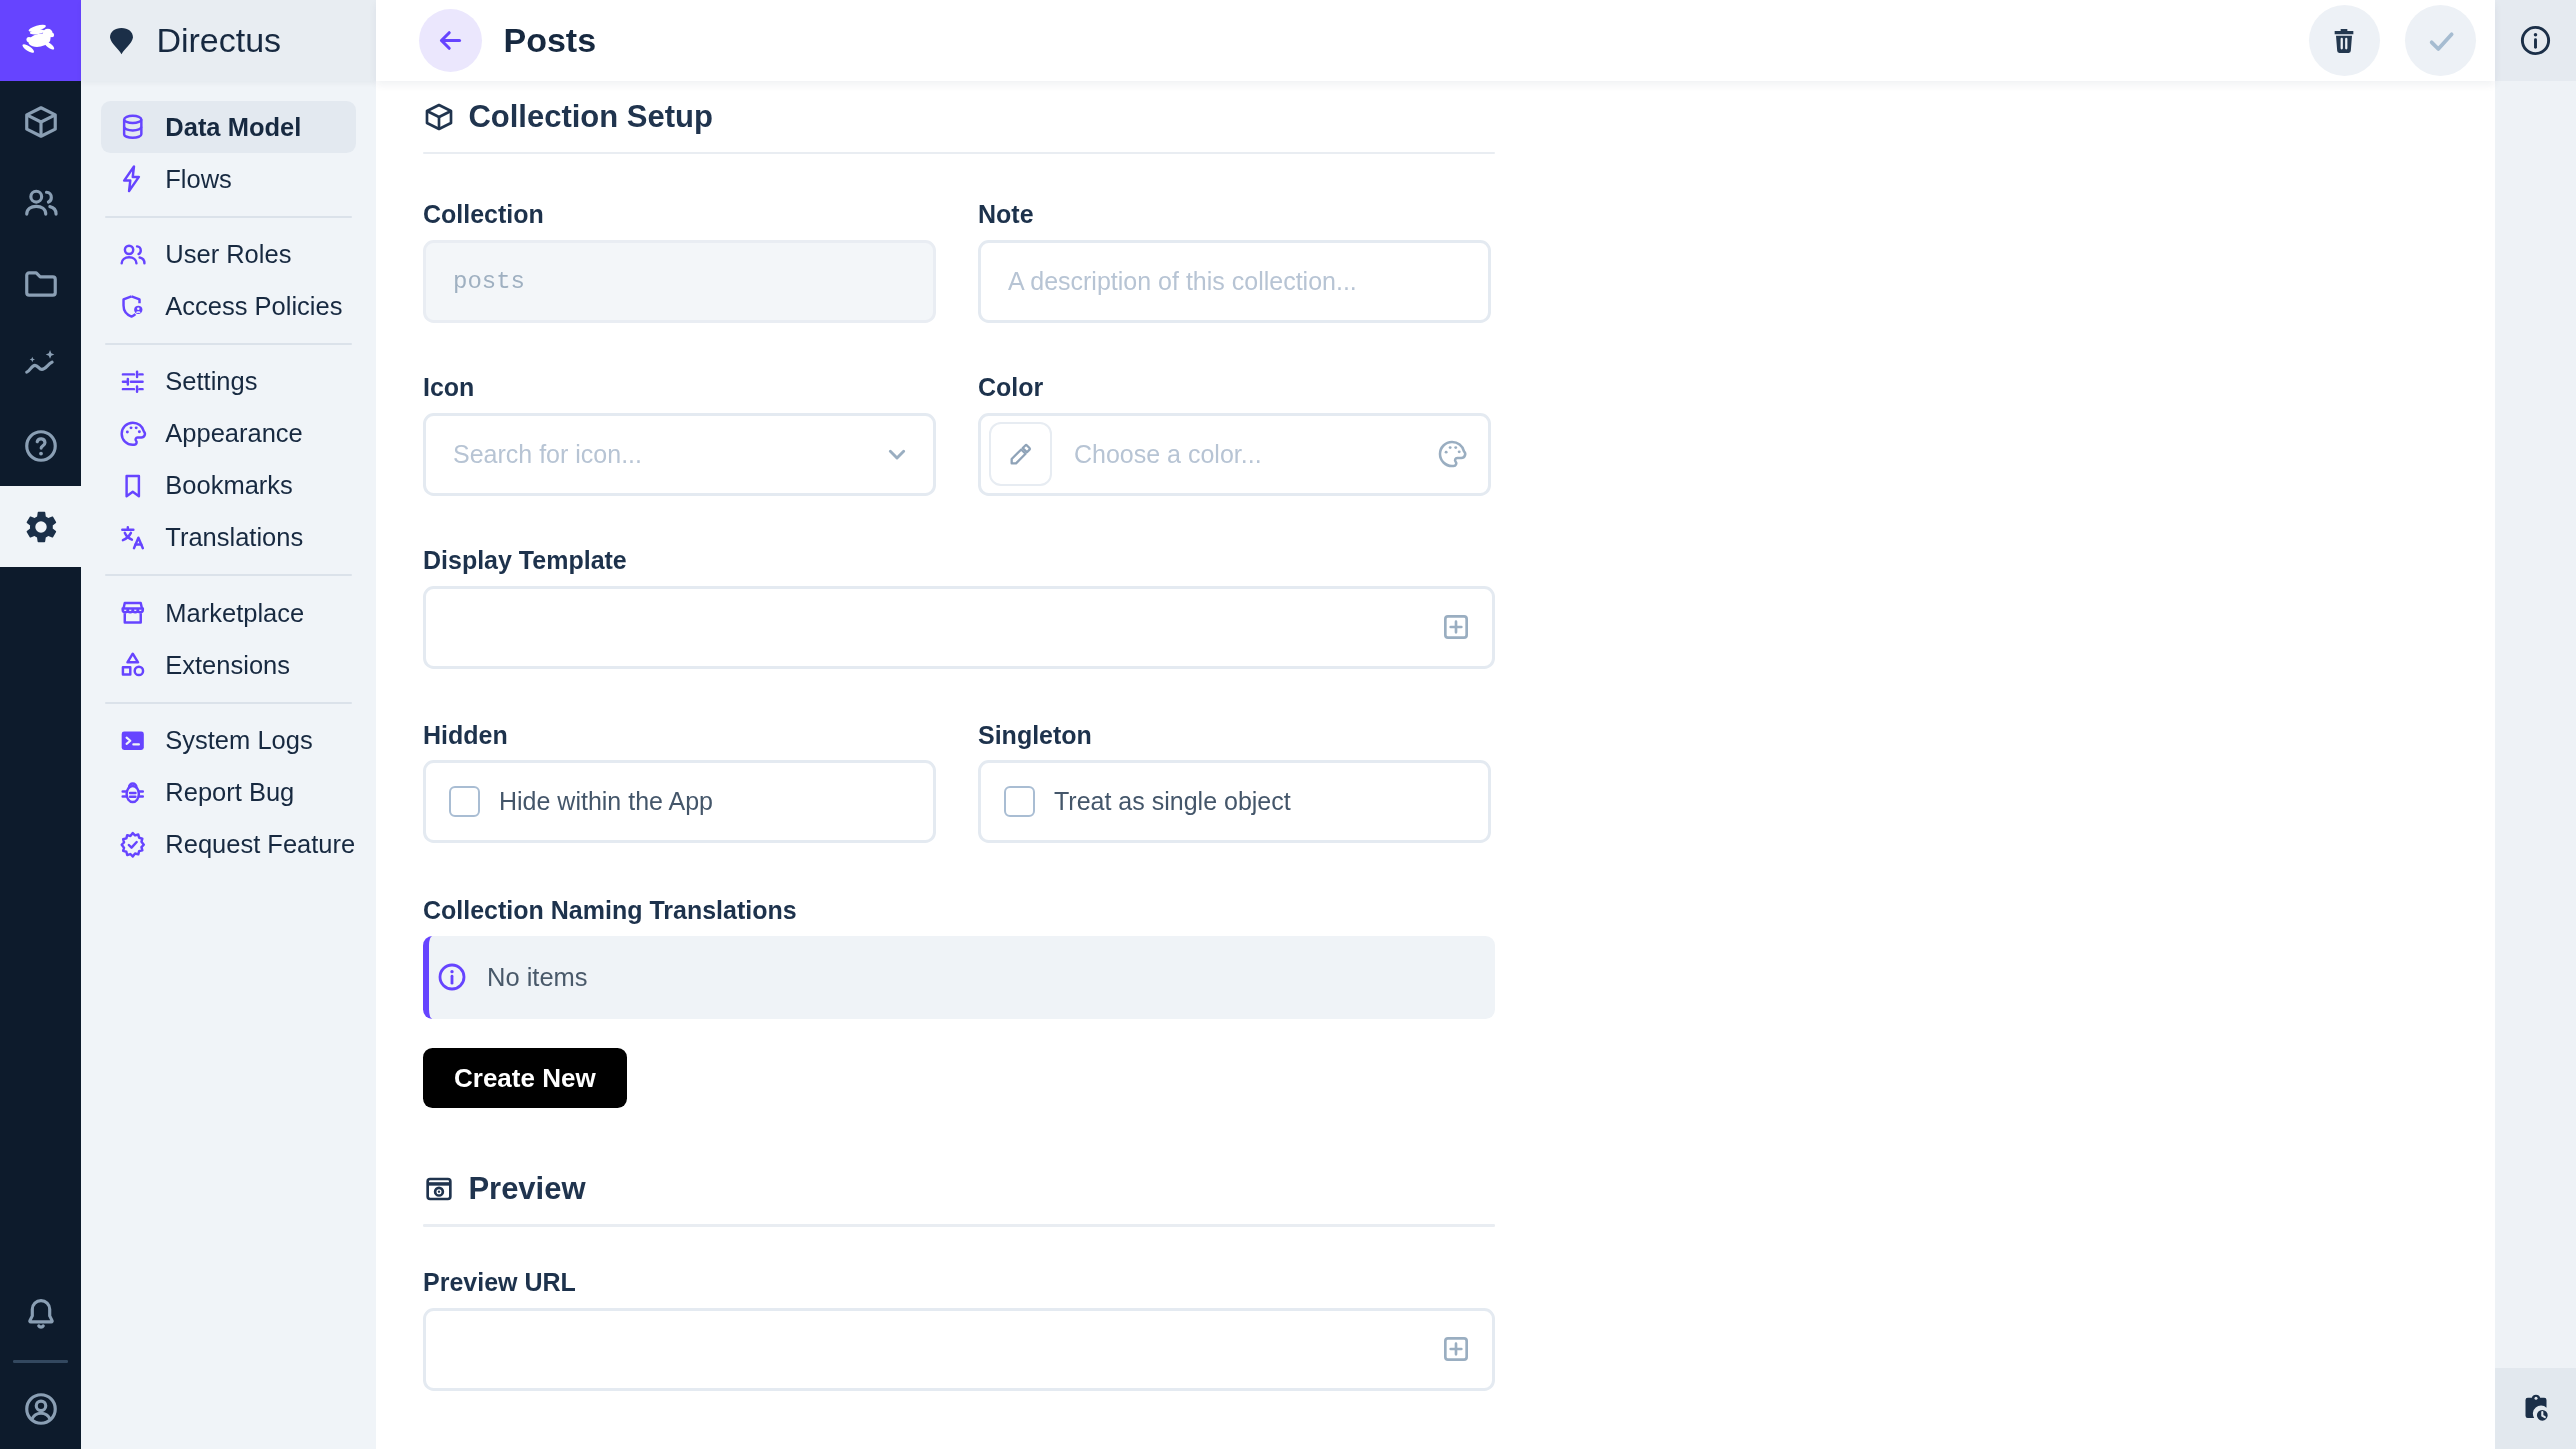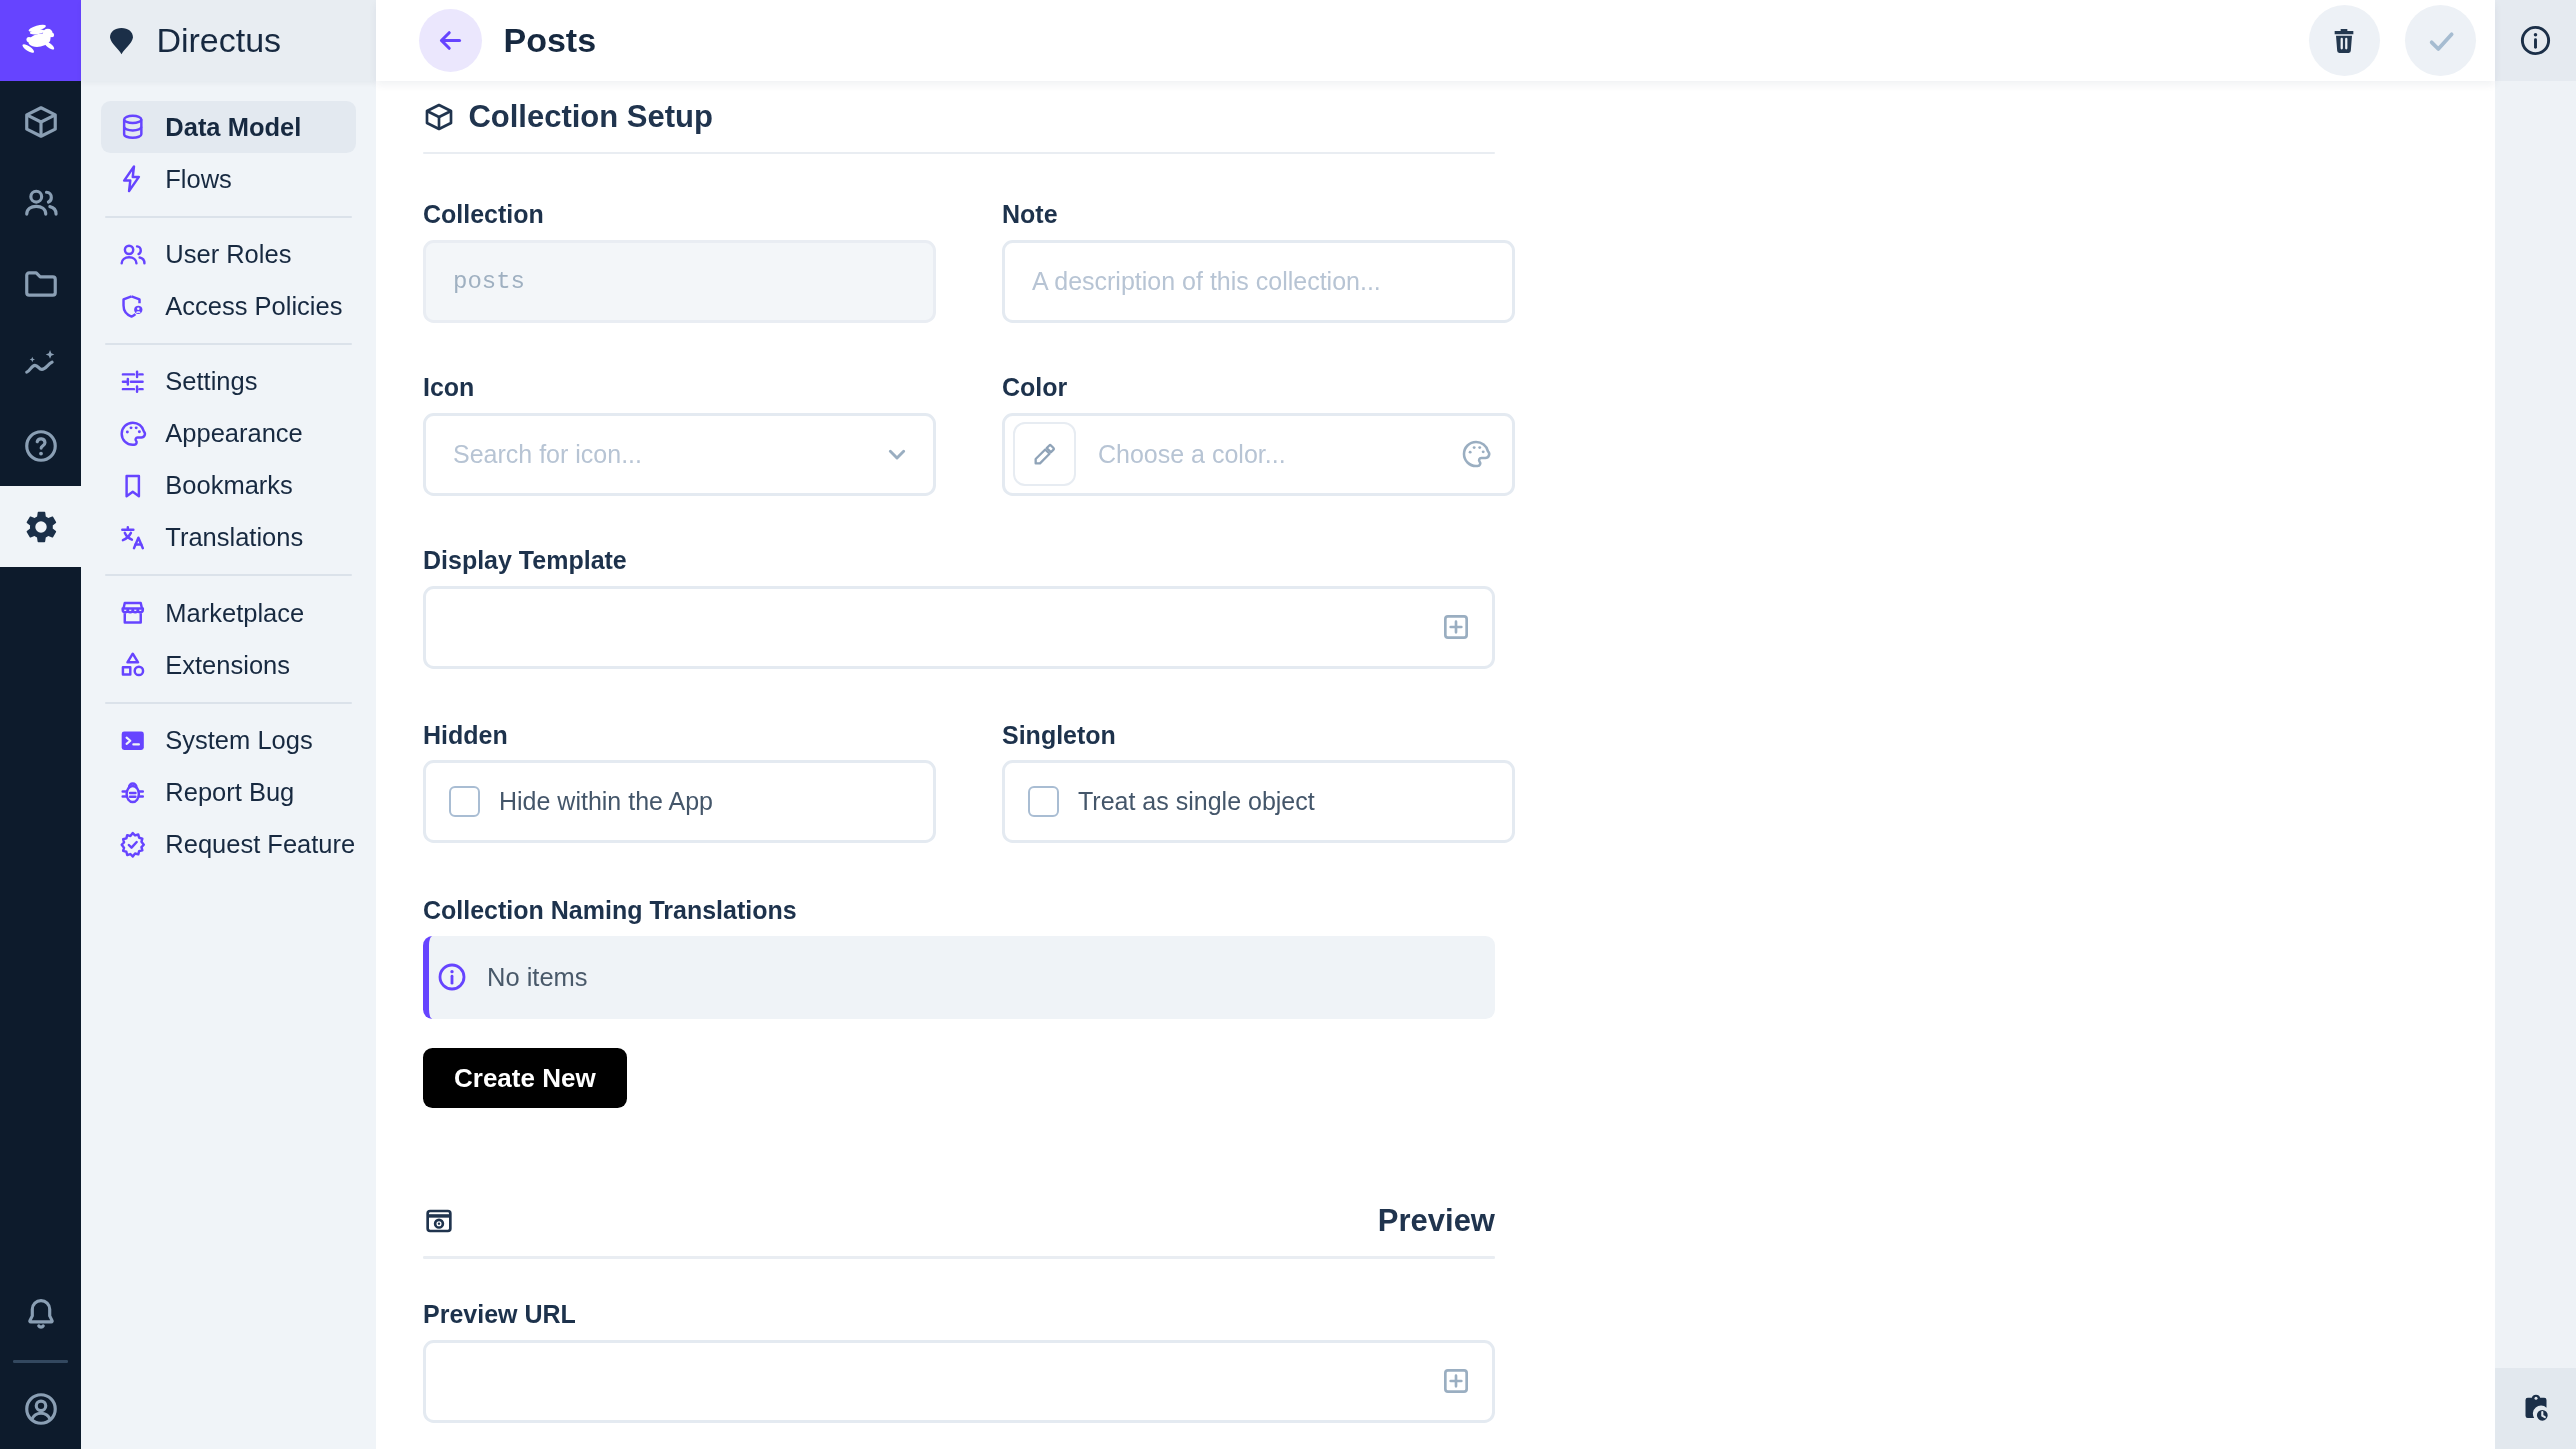--- a/index.html
+++ b/index.html
@@ -42,21 +42,21 @@
   .trash-btn { color: #24384f; }
   .check-btn { color: #a6bcd1; }
   
   .content { flex: 1; overflow: hidden; padding: 16px 0 0 47px; }
   .form-col { width: 1072px; }
   .section-heading { display: flex; align-items: center; gap: 13.4px; height: 40px; }
   .section-heading svg { width: 32px; height: 32px; color: #20344e; flex: none; }
   .section-heading .heading-text { font-size: 31px; font-weight: 700; color: #20344e; }
   .section-divider { height: 2.7px; background: #e9edf2; margin-top: 14.8px; border-radius: 1.3px; }
   .field-label { font-size: 25px; font-weight: 700; color: #1d324c; line-height: 25px; margin-bottom: 12.7px; }
-  .grid-2 { display: grid; grid-template-columns: 513px 513px; column-gap: 66px; }
+  .grid-2 { display: grid; grid-template-columns: 513px 513px; column-gap: 42px; }
   .mt-a { margin-top: 48px; } .mt-b { margin-top: 52px; } .mt-c { margin-top: 54px; } .mt-d { margin-top: 55px; }
   .input {
     width: 100%; height: 83px; border: 3.4px solid #e4eaf1; border-radius: 10.7px; background: #fff;
     font-size: 25px; color: #172940; padding: 0 27px; outline: none;
     font-family: "Liberation Sans", "DejaVu Sans", sans-serif;
   }
   .input::placeholder { color: #b7c4d4; opacity: 1; }
   .input:disabled {
     background: #f3f6f9; border-color: #e9edf3; color: #9fb0c1;
     font-family: "Liberation Mono", "DejaVu Sans Mono", monospace; font-size: 24px;
@@ -67,21 +67,21 @@
   .color-input { padding-left: 93px; }
   .swatch-btn { position: absolute; left: 11.4px; top: 9.4px; width: 63px; height: 64px; border: 2.7px solid #e7ecf2; border-radius: 12px; background: #fff; color: #8fa3b8; display: grid; place-items: center; cursor: pointer; }
   .swatch-btn svg { width: 28px; height: 28px; }
   .check-field { height: 83px; border: 3.4px solid #e4eaf1; border-radius: 10.7px; background: #fff; display: flex; align-items: center; gap: 19px; padding: 0 23px; }
   .checkbox { appearance: none; -webkit-appearance: none; width: 31px; height: 31px; border: 2.7px solid #a9bdd3; border-radius: 6px; background: #fff; cursor: pointer; flex: none; }
   .check-label { font-size: 25px; color: #44566a; }
   .empty-panel { height: 83px; background: #eff3f7; border-left: 6.7px solid #6644ff; border-radius: 9.4px; display: flex; align-items: center; gap: 19px; padding: 0 7px; }
   .empty-panel svg { width: 32px; height: 32px; color: #6644ff; flex: none; }
   .empty-text { font-size: 25.5px; color: #49596a; }
   .primary-btn { margin-top: 29.5px; height: 60px; padding: 0 31px; background: #000000; color: #fff; border: 0; border-radius: 9.4px; font-size: 26px; font-weight: 700; cursor: pointer; font-family: "Liberation Sans", sans-serif; }
-  .mt-section { margin-top: 93px; justify-content: space-between; }
+  .mt-section { margin-top: 61px; }
   .mt-last-label { margin-top: 43px; }
   
   .right-bar { width: 81px; flex: none; display: flex; flex-direction: column; background: #eef2f6; }
   .rb-header { height: 81px; flex: none; background: #e5eaf0; display: grid; place-items: center; color: #1b2f48; cursor: pointer; }
   .rb-header svg { width: 35px; height: 35px; }
   .rb-body { flex: 1; }
   .rb-footer { height: 81px; flex: none; background: #e2e8ee; display: grid; place-items: center; color: #1b2f48; cursor: pointer; }
   .rb-footer svg { width: 36px; height: 36px; }
 </style>
 </head>

